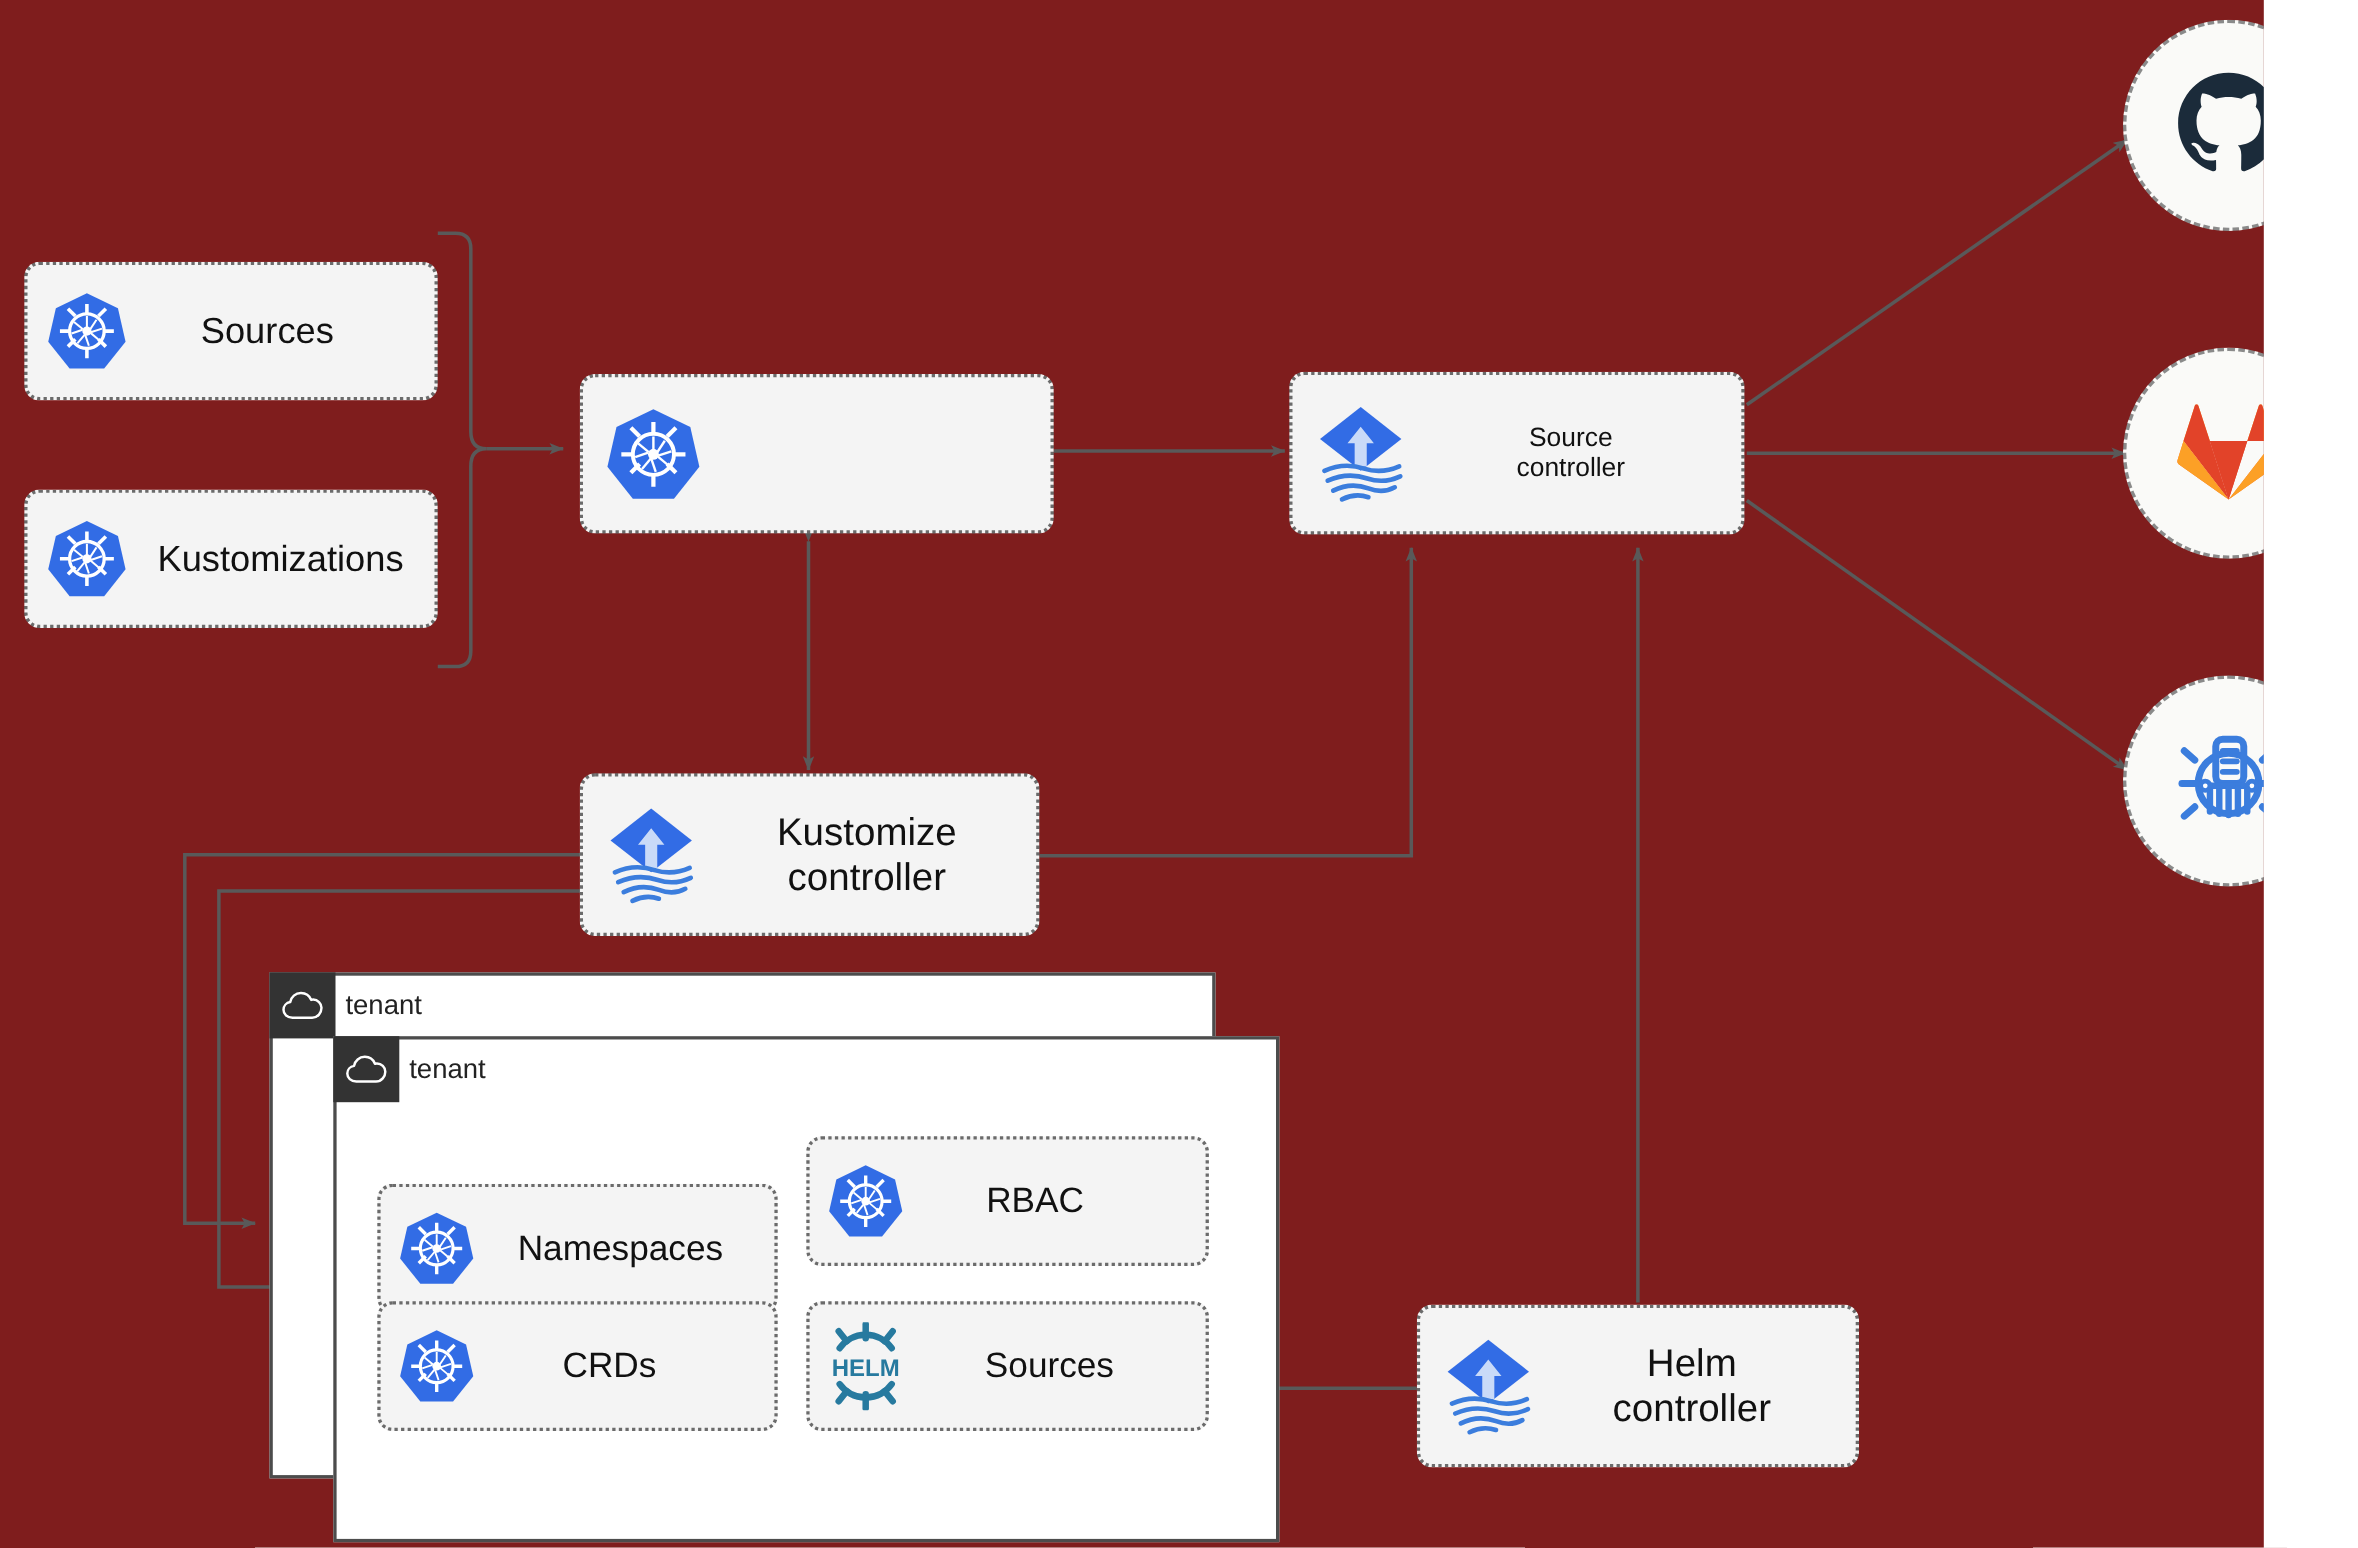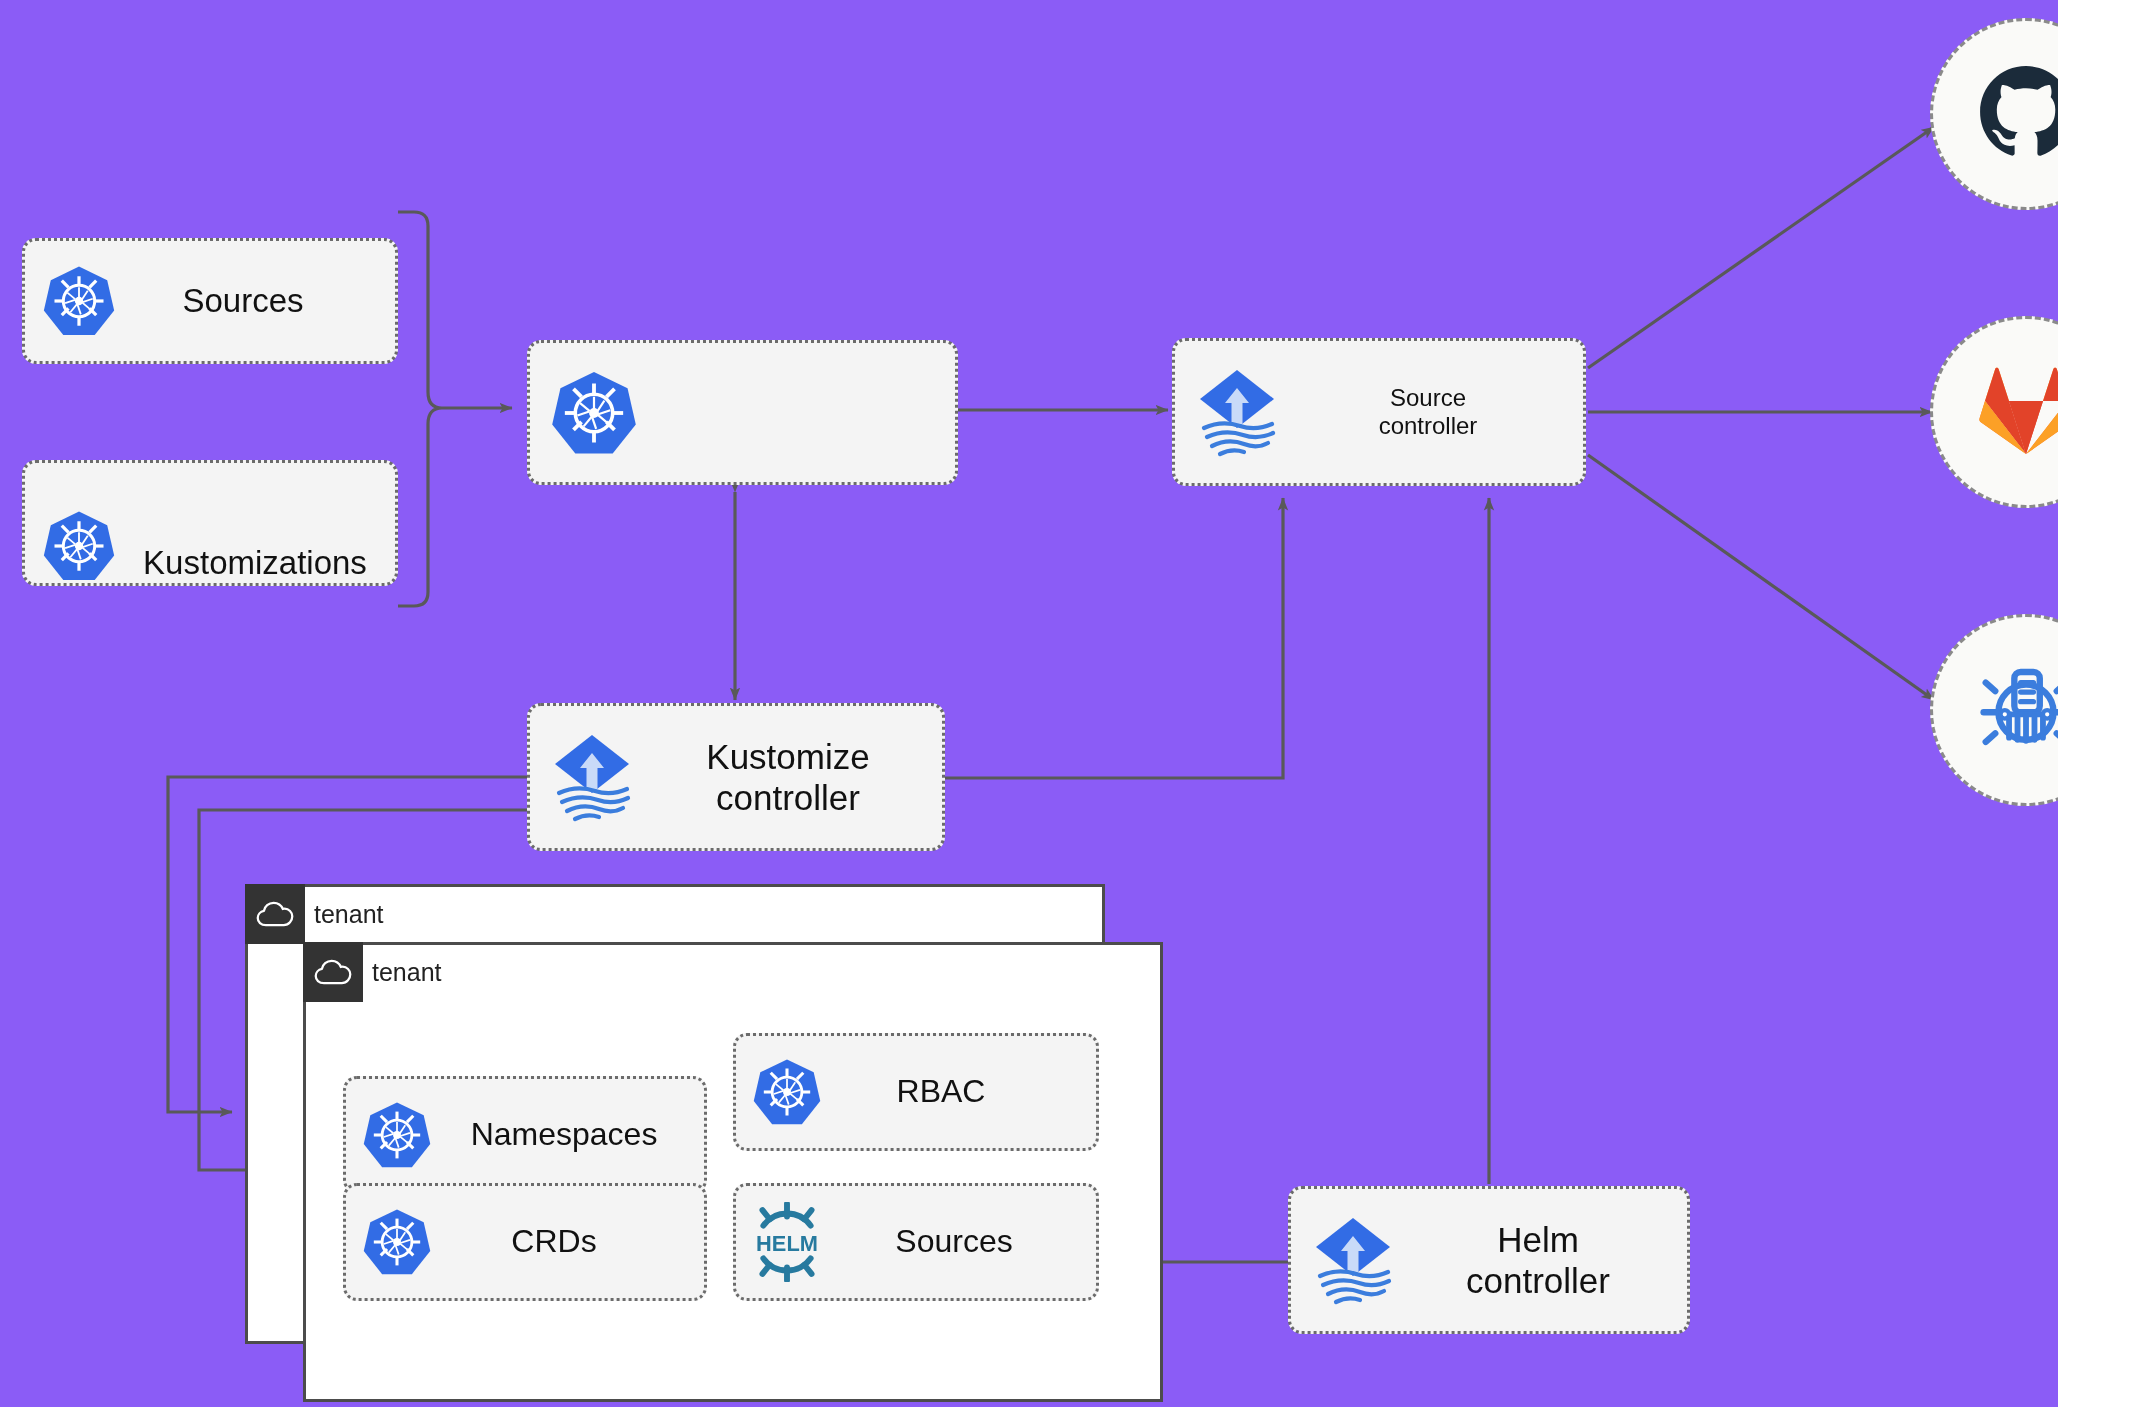--- a/index.html
+++ b/index.html
@@ -1,17 +1,17 @@
 <!DOCTYPE html>
 <html><head>
 <meta charset="utf-8">
 <style>
   html,body{margin:0;padding:0;background:#ffffff;}
   body{font-family:"Liberation Sans", sans-serif;}
-  #canvas{position:relative;width:2058px;height:1407px;background:#8b5cf6;overflow:hidden;text-decoration:underline;}
+  #canvas{position:relative;width:2058px;height:1407px;background:#7f1d1d;overflow:hidden;text-decoration:underline;}
   svg.layer{position:absolute;left:0;top:0;width:2144px;height:1407px;pointer-events:none;}
 
   
   .node{
     position:absolute;
     background:#f4f4f4;
     border:3px dotted #6b6b6b;
     border-radius:14px;
     box-sizing:border-box;
     display:flex;
@@ -133,21 +133,21 @@
           <path d="M34.3 43.3l-1.5.5-2.9-8.6 1.5-.5z"></path>
           <path d="M25.1 42.2l-1.2-1 5.8-7 1.2 1z"></path>
           <path d="M20.2 34.6l-.5-1.5 8.6-2.9.5 1.5z"></path>
           <path d="M21.4 25.4l1-1.2 7 5.8-1 1.2z"></path>
         </g>
       </svg>
     </div>
     <div class="lbl" style="font-size:33px;padding-right:42px;">Sources</div>
   </div>
 
-  <div class="node" style="left:22px;top:460px;width:376px;height:126px;align-items:flex-end;">
+  <div class="node" style="left:22px;top:445px;width:376px;height:126px;">
     <div class="ico" style="width:108px;">
       <svg width="74" height="74" viewBox="0 0 64 64" aria-hidden="true">
         <path d="M32 2.2 L56.4 14 L62.4 40.3 L45.6 61.4 L18.4 61.4 L1.6 40.3 L7.6 14 Z" fill="#326CE5"></path>
         <g fill="#ffffff">
             <circle cx="32" cy="32" r="3.6"></circle>
           <path d="M30.6 10.6h2.8v8.2h-2.8z"></path>
             <path d="M30.6 45.2h2.8v8.2h-2.8z"></path>
           <path d="M10.8 30.6h8.2v2.8h-8.2z"></path>
             <path d="M45 30.6h8.2v2.8H45z"></path>
           <path d="M16.1 15.4l2-2 5.8 5.8-2 2z"></path>

